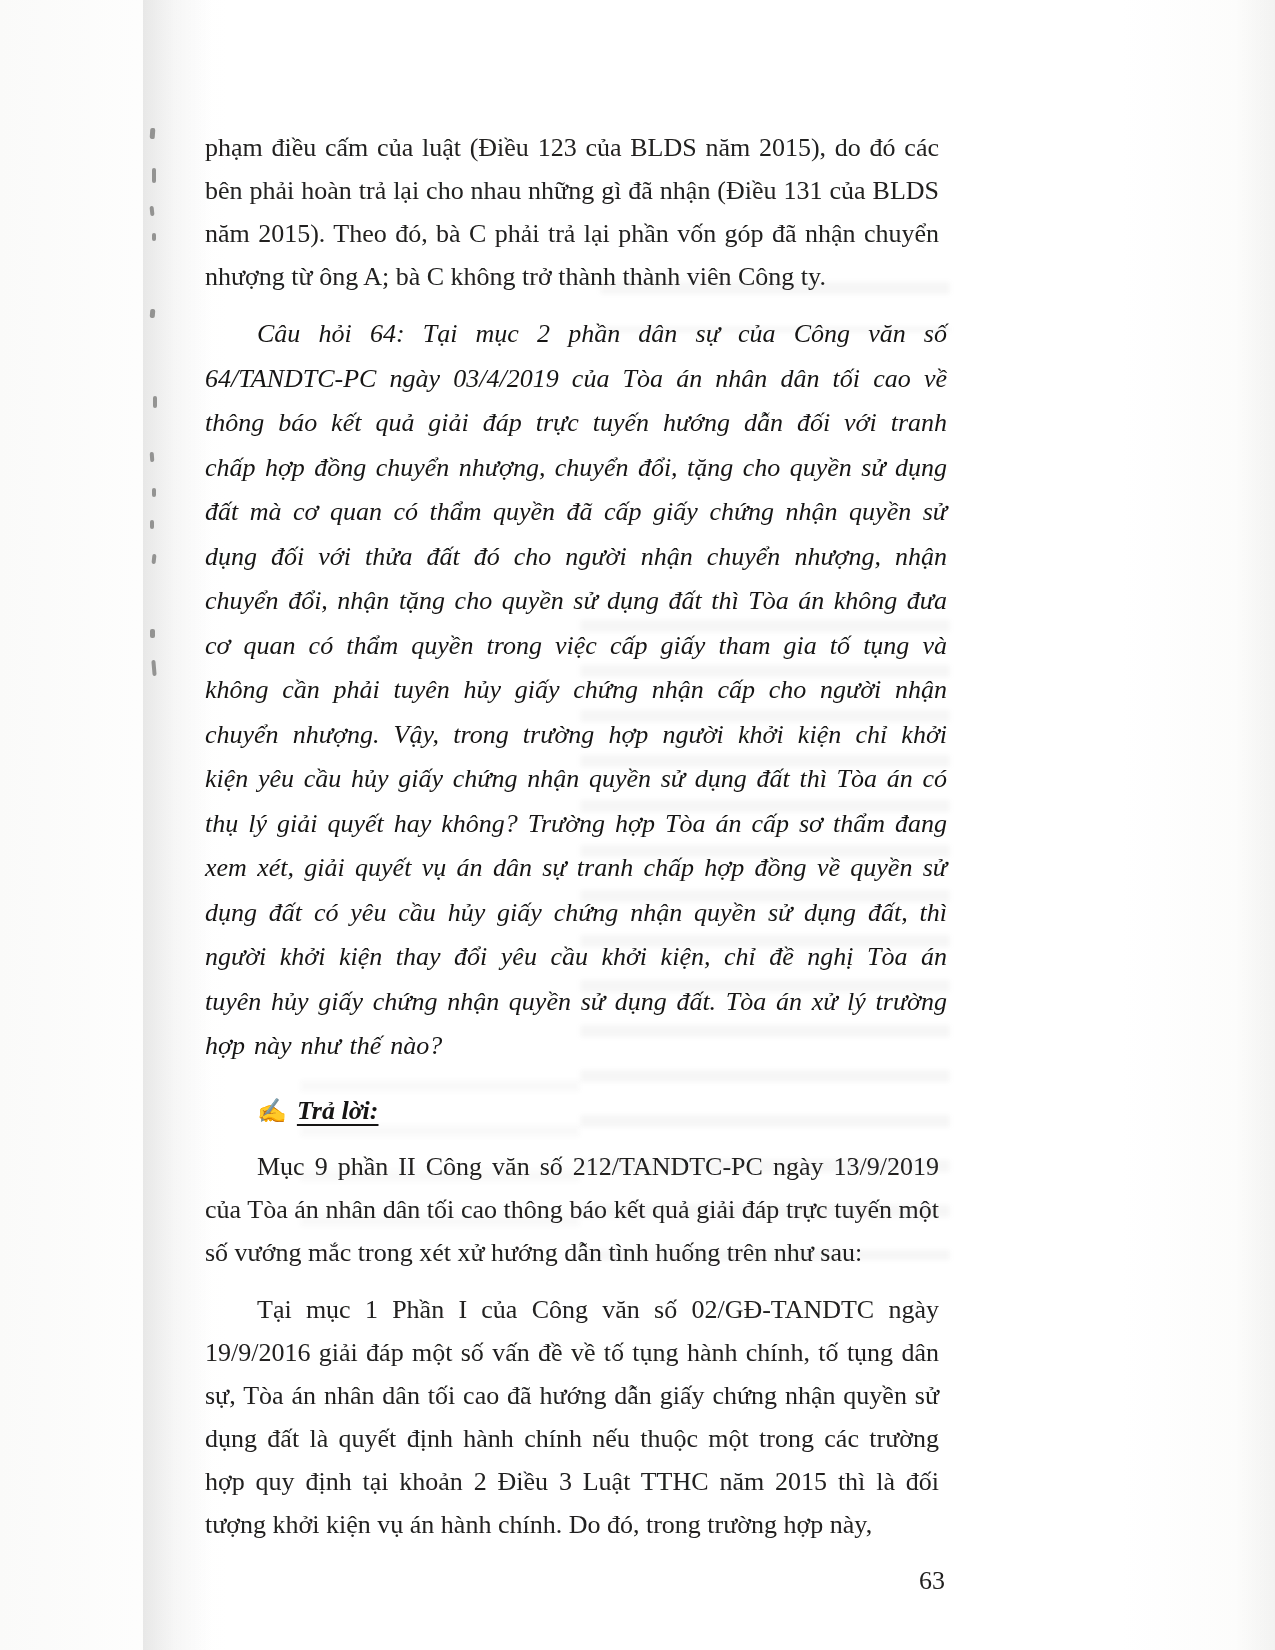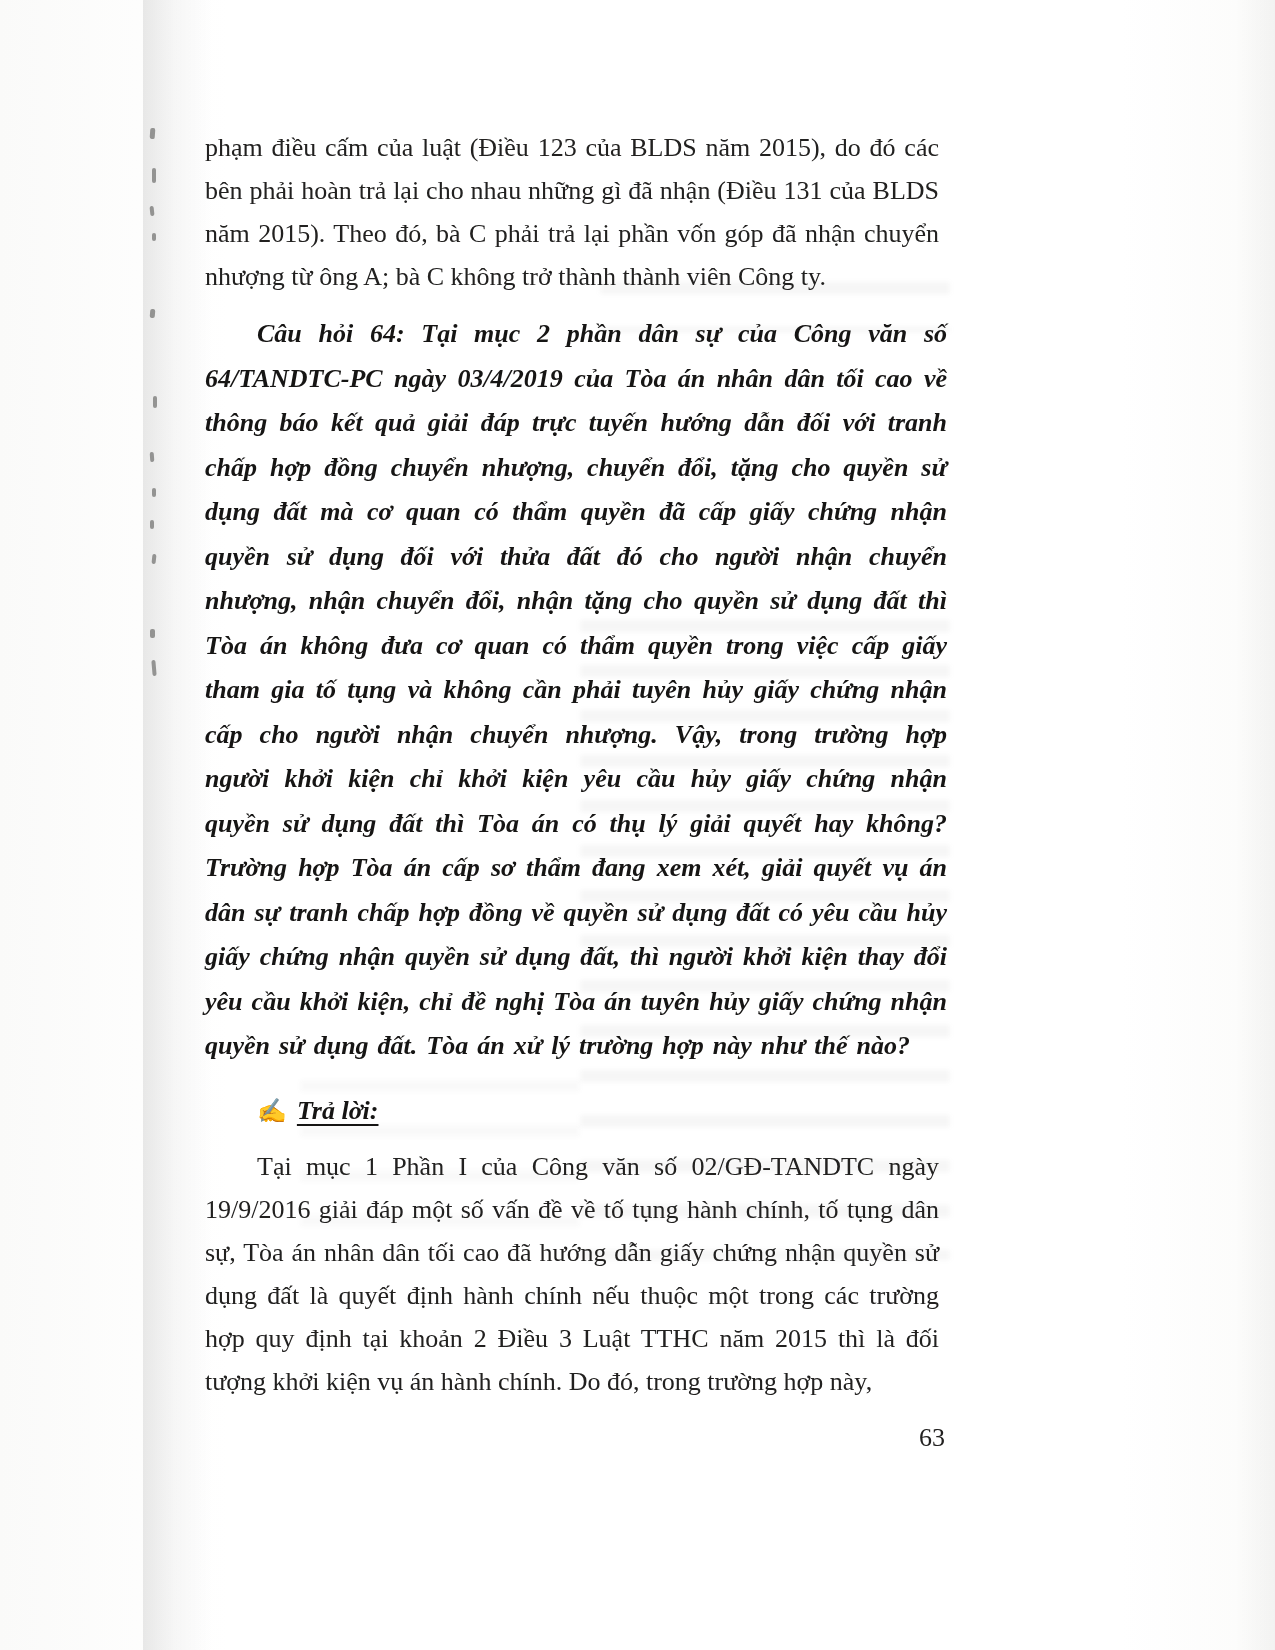--- a/index.html
+++ b/index.html
@@ -63,21 +63,21 @@
     line-height: 43px;
     text-align: justify;
     margin: 0 8px 14px 0;
   }
   .par.indent {
     text-indent: 52px;
   }
   .question {
     font-size: 26px;
     line-height: 44.5px;
-    font-weight: bold;
+    font-weight: normal;
     font-style: italic;
     color: #161514;
     text-align: justify;
     text-indent: 52px;
     word-spacing: 2.5px;
     margin: 0 0 20px 0;
   }
   .answer-heading {
     margin: 0 0 12px 52px;
     font-size: 26px;
@@ -131,19 +131,20 @@
   <div class="bleed" style="left:300px; top:1080px; width:280px; height:180px; opacity:.6;"></div>
 
   <div class="content">
 
     <p class="par">phạm điều cấm của luật (Điều 123 của BLDS năm 2015), do đó các bên phải hoàn trả lại cho nhau những gì đã nhận (Điều 131 của BLDS năm 2015). Theo đó, bà C phải trả lại phần vốn góp đã nhận chuyển nhượng từ ông A; bà C không trở thành thành viên Công ty.</p>
 
     <p class="question"><span>Câu hỏi 64:</span><span> Tại mục 2 phần dân sự của Công văn số 64/TANDTC-PC ngày 03/4/2019 của Tòa án nhân dân tối cao về thông báo kết quả giải đáp trực tuyến hướng dẫn đối với tranh chấp hợp đồng chuyển nhượng, chuyển đổi, tặng cho quyền sử dụng đất mà cơ quan có thẩm quyền đã cấp giấy chứng nhận quyền sử dụng đối với thửa đất đó cho người nhận chuyển nhượng, nhận chuyển đổi, nhận tặng cho quyền sử dụng đất thì Tòa án không đưa cơ quan có thẩm quyền trong việc cấp giấy tham gia tố tụng và không cần phải tuyên hủy giấy chứng nhận cấp cho người nhận chuyển nhượng. Vậy, trong trường hợp người khởi kiện chỉ khởi kiện yêu cầu hủy giấy chứng nhận quyền sử dụng đất thì Tòa án có thụ lý giải quyết hay không? Trường hợp Tòa án cấp sơ thẩm đang xem xét, giải quyết vụ án dân sự tranh chấp hợp đồng về quyền sử dụng đất có yêu cầu hủy giấy chứng nhận quyền sử dụng đất, thì người khởi kiện thay đổi yêu cầu khởi kiện, chỉ đề nghị Tòa án tuyên hủy giấy chứng nhận quyền sử dụng đất. Tòa án xử lý trường hợp này như thế nào?</span></p>
 
     <p class="answer-heading"><span class="pen-icon">✍</span><span class="label">Trả lời:</span></p>
 
+    <p class="par indent">Mục 9 phần II Công văn số 212/TANDTC-PC ngày 13/9/2019 của Tòa án nhân dân tối cao thông báo kết quả giải đáp trực tuyến một số vướng mắc trong xét xử hướng dẫn tình huống trên như sau:</p>
 
     <p class="par indent">Tại mục 1 Phần I của Công văn số 02/GĐ-TANDTC ngày 19/9/2016 giải đáp một số vấn đề về tố tụng hành chính, tố tụng dân sự, Tòa án nhân dân tối cao đã hướng dẫn giấy chứng nhận quyền sử dụng đất là quyết định hành chính nếu thuộc một trong các trường hợp quy định tại khoản 2 Điều 3 Luật TTHC năm 2015 thì là đối tượng khởi kiện vụ án hành chính. Do đó, trong trường hợp này,</p>
 
     <div class="page-number">63</div>
 
   </div>
 </div>
 
 </body></html>

